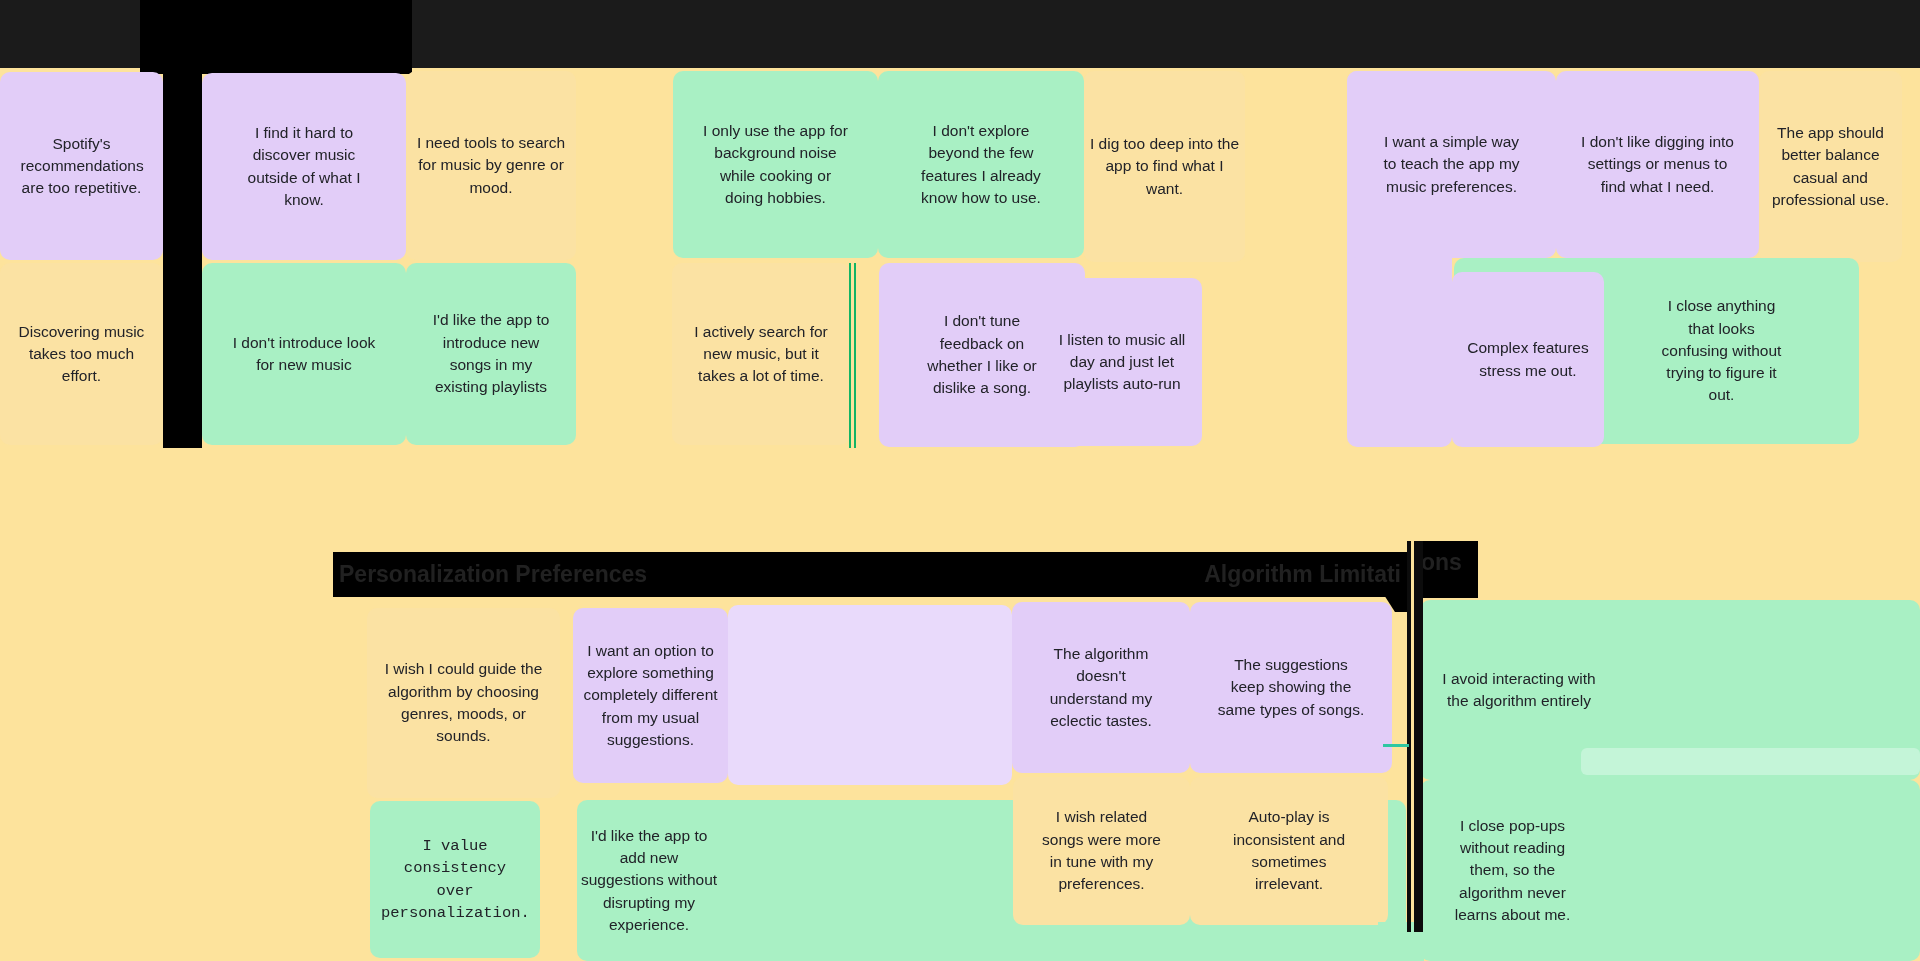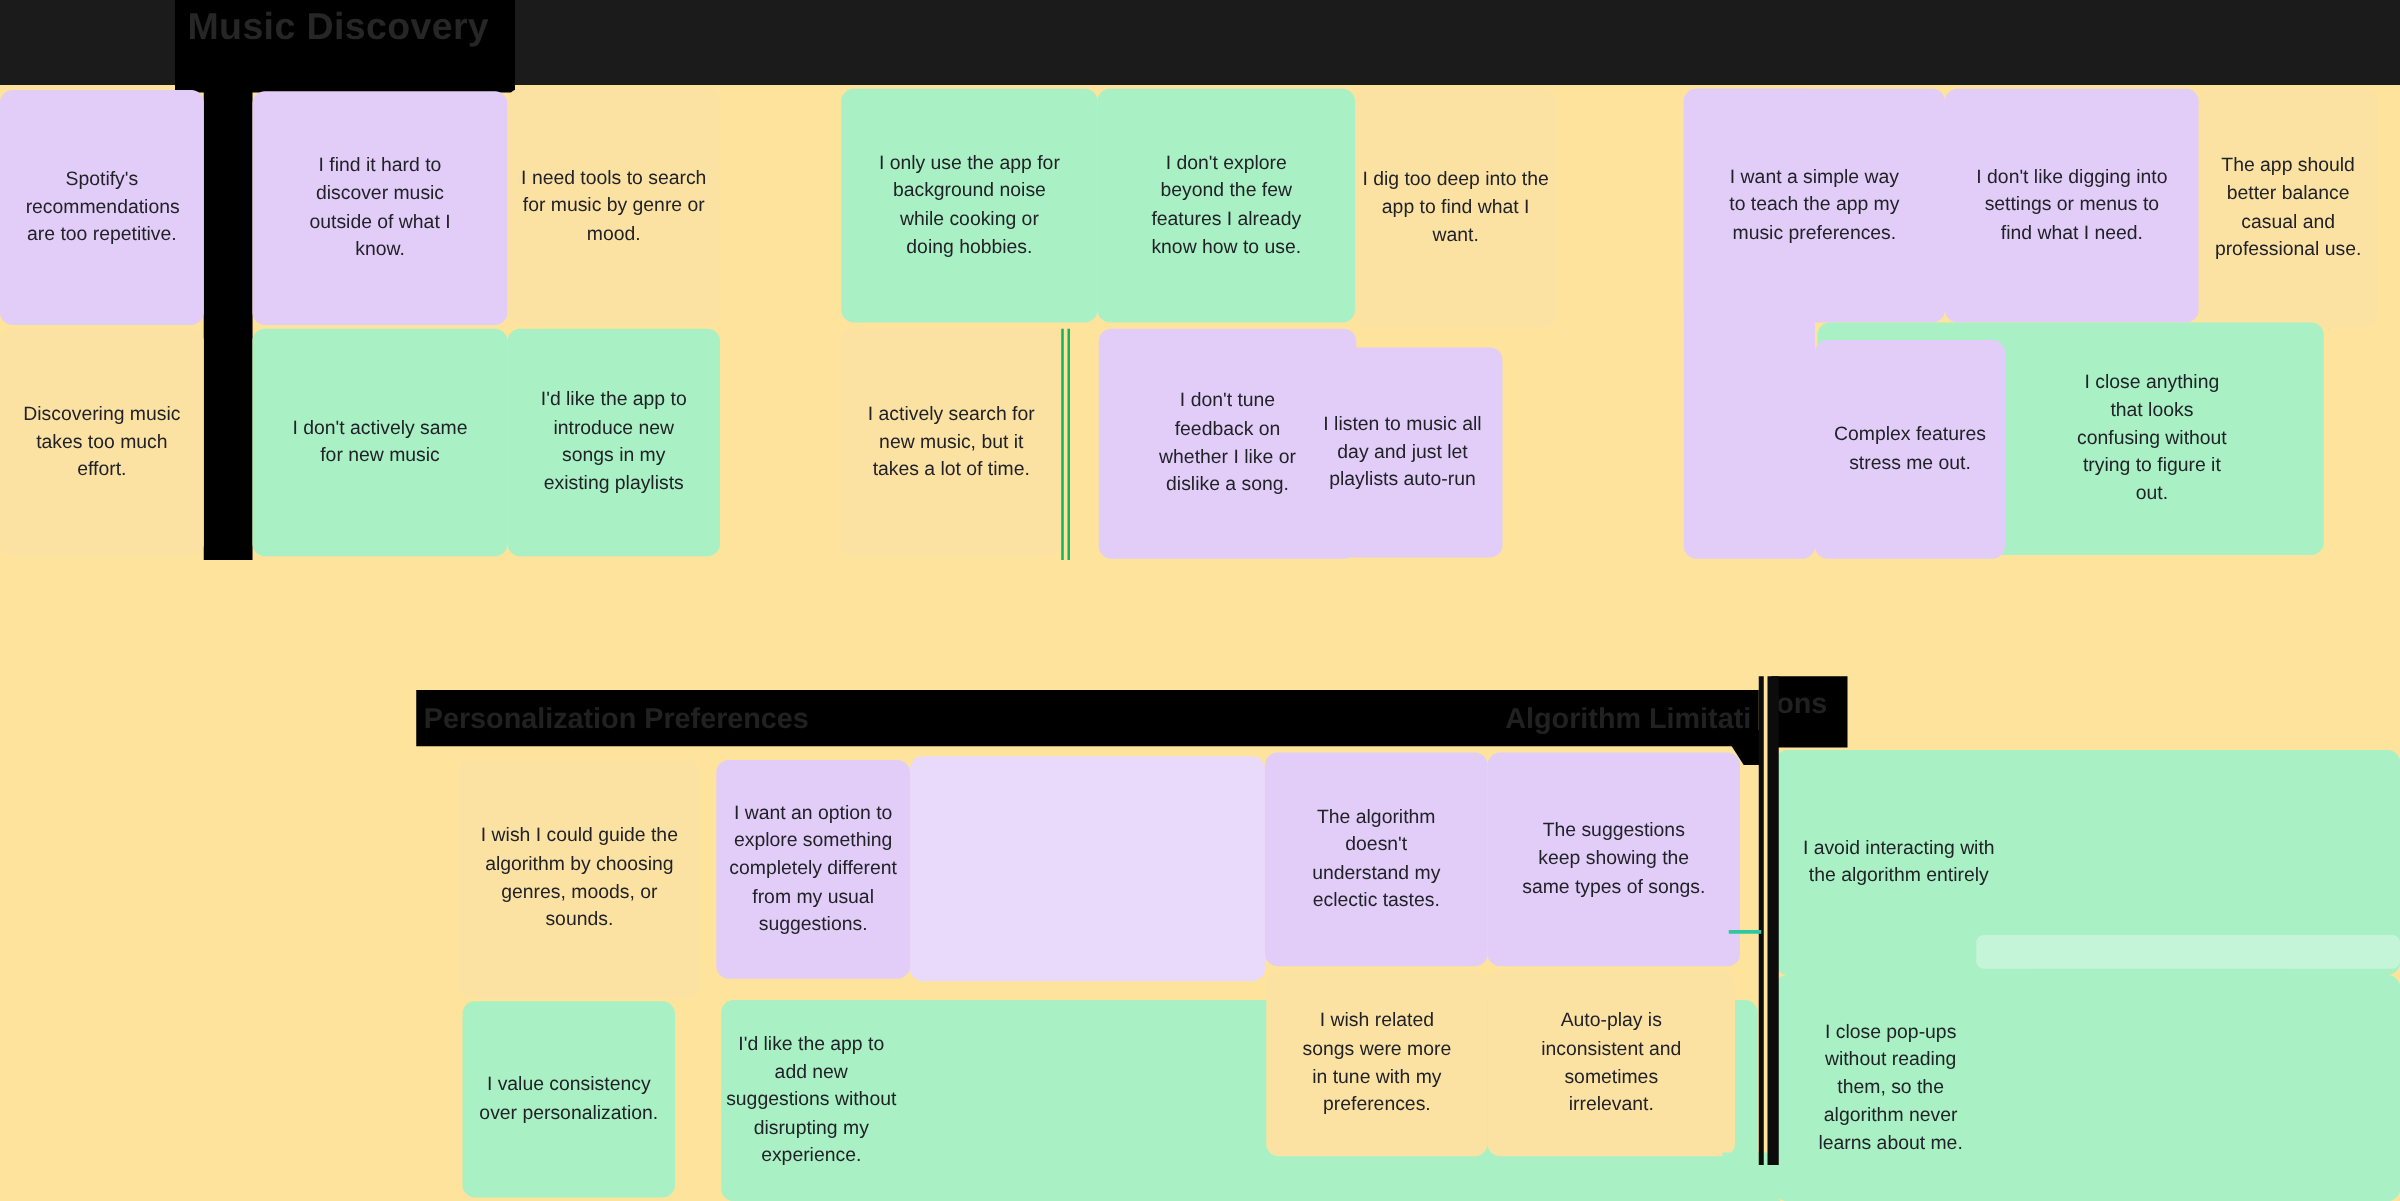--- a/index.html
+++ b/index.html
@@ -48,21 +48,20 @@
   #green-ext{left:1378px;top:922px;width:46px;height:39px;background:var(--c-green,#a9f0c4);}
 </style>
 </head>
 <body>
 
 <div id="board">
 
   <div class="abs" id="top-band"></div>
   <div class="abs" id="title-block"></div>
   <div class="abs" id="divider-strip"></div>
-  <div class="abs" id="board-title">Music Discovery</div>
 
   <div class="abs" id="purple-column"></div>
   <div class="abs" id="purple-band"></div>
 
   <div id="notes-layer">
       <div class="note" style="left: 0px; top: 72px; width: 163px; height: 188px; background: var(--c-purple);">
         <div class="txt" style="width: 122px; margin: 0px auto;">Spotify's recommendations are too repetitive.</div>
       </div>
       <div class="note" style="left: 202px; top: 73px; width: 204px; height: 187px; background: var(--c-purple);">
         <div class="txt" style="width: 142px; margin: 0px auto;">I find it hard to discover music outside of what I know.</div>
@@ -85,21 +84,21 @@
       <div class="note" style="left: 1556px; top: 71px; width: 203px; height: 187px; background: var(--c-purple);">
         <div class="txt" style="width: 158px; margin: 0px auto;">I don't like digging into settings or menus to find what I need.</div>
       </div>
       <div class="note" style="left: 1759px; top: 71px; width: 143px; height: 191px; background: var(--c-yellow);">
         <div class="txt" style="width: 140px; margin: 0px auto;">The app should better balance casual and professional use.</div>
       </div>
       <div class="note" style="left: 0px; top: 263px; width: 163px; height: 182px; background: var(--c-yellow);">
         <div class="txt" style="width: 140px; margin: 16px auto;">Discovering music takes too much effort.</div>
       </div>
       <div class="note" style="left: 202px; top: 263px; width: 204px; height: 182px; background: var(--c-green);">
-        <div class="txt" style="width: 160px; margin: 0px auto;">I don't actively same for new music</div>
+        <div class="txt" style="width: 160px; margin: 0px auto;">I don't introduce look for new music</div>
       </div>
       <div class="note" style="left: 406px; top: 263px; width: 170px; height: 182px; background: var(--c-green);">
         <div class="txt" style="width: 138px; margin: 0px auto;">I'd like the app to introduce new songs in my existing playlists</div>
       </div>
       <div class="note" style="left: 672px; top: 263px; width: 178px; height: 182px; background: var(--c-yellow);">
         <div class="txt" style="width: 142px; margin: 0px auto;">I actively search for new music, but it takes a lot of time.</div>
       </div>
       <div class="note" style="left: 879px; top: 263px; width: 206px; height: 184px; background: var(--c-purple);">
         <div class="txt" style="width: 130px; margin: 0px auto;">I don't tune feedback on whether I like or dislike a song.</div>
       </div>
@@ -120,21 +119,21 @@
       </div>
       <div class="note" style="left: 1012px; top: 602px; width: 178px; height: 171px; background: var(--c-purple);">
         <div class="txt" style="width: 130px; margin: 0px auto;">The algorithm doesn't understand my eclectic tastes.</div>
       </div>
       <div class="note" style="left: 1190px; top: 602px; width: 202px; height: 171px; background: var(--c-purple);">
         <div class="txt" style="width: 148px; margin: 0px auto;">The suggestions keep showing the same types of songs.</div>
       </div>
       <div class="note" style="left: 1420px; top: 600px; width: 500px; height: 180px; background: var(--c-green);">
         <div class="txt" style="width: 162px; margin-left: 18px; margin-right: auto;">I avoid interacting with the algorithm entirely</div>
       </div>
-      <div class="note" style="left: 370px; top: 801px; width: 170px; height: 157px; background: var(--c-green);">
+      <div class="note" style="left: 370px; top: 801px; width: 170px; height: 157px; background: var(--c-green); font-family: Liberation Mono, monospace;">
         <div class="txt" style="width: 148px; margin: 0px auto;">I value consistency over personalization.</div>
       </div>
       <div class="note" style="left: 577px; top: 800px; width: 829px; height: 161px; background: var(--c-green);">
         <div class="txt" style="width: 140px; margin-left: 2px; margin-right: auto;">I'd like the app to add new suggestions without disrupting my experience.</div>
       </div>
       <div class="note" style="left: 1013px; top: 777px; width: 177px; height: 148px; background: var(--c-yellow);">
         <div class="txt" style="width: 132px; margin: 0px auto;">I wish related songs were more in tune with my preferences.</div>
       </div>
       <div class="note" style="left: 1190px; top: 777px; width: 198px; height: 148px; background: var(--c-yellow);">
         <div class="txt" style="width: 130px; margin: 0px auto;">Auto-play is inconsistent and sometimes irrelevant.</div>

